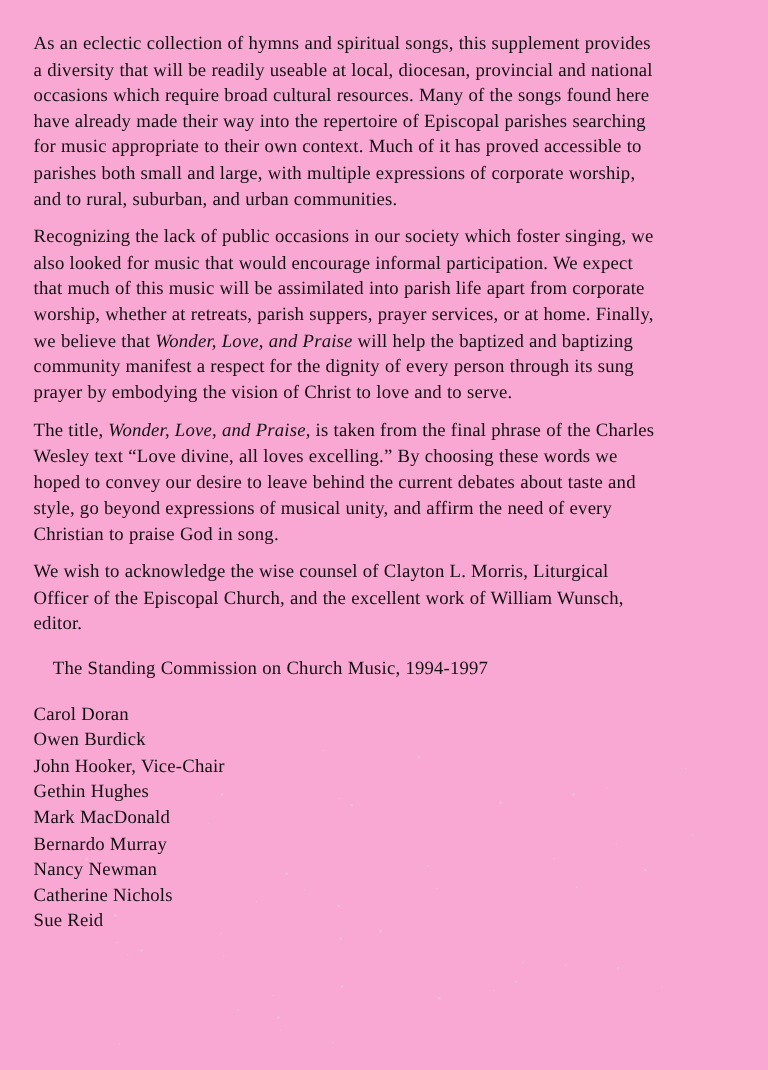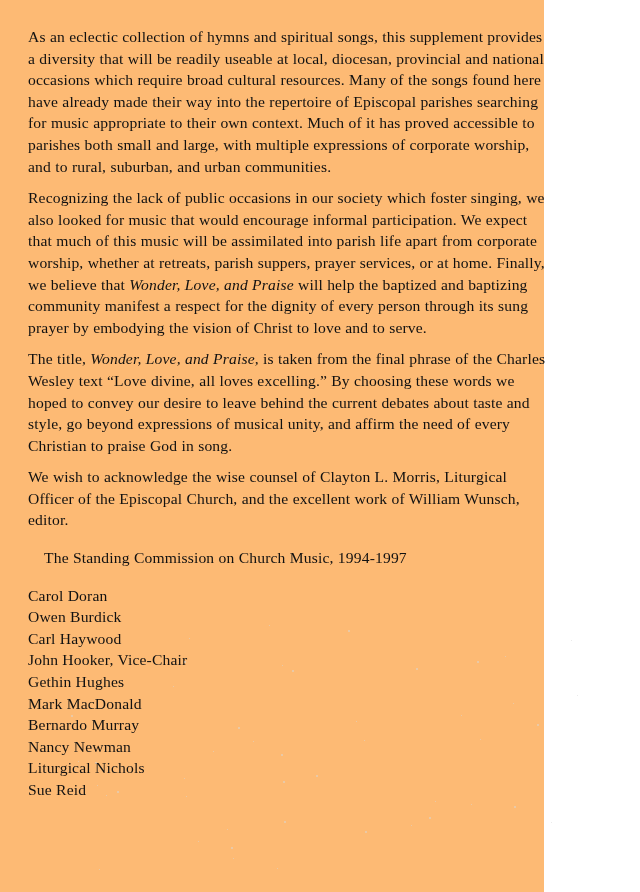--- a/index.html
+++ b/index.html
@@ -10,23 +10,23 @@
     width: 640px;
     height: 892px;
     background: #ffffff;
     font-family: "Liberation Serif", "DejaVu Serif", serif;
     color: #111111;
     overflow: hidden;
   }
 
   .page {
     position: relative;
-    width: 544px;
+    width: 640px;
     height: 892px;
-    background: #fdba74;
+    background: #f9a8d4;
     box-sizing: border-box;
     padding: 26px 94px 0 28px;
   }
 
   .body-text {
     font-size: 15.6px;
     line-height: 21.6px;
     text-align: left;
     letter-spacing: 0.01em;
     word-spacing: 0.012em;
@@ -96,27 +96,26 @@
 
     <p class="para wide"><span>The title, </span><em class="title-italic">Wonder, Love, and Praise,</em><span> is taken from the final phrase of  the Charles Wesley text “Love divine, all loves excelling.” By choosing these words we hoped to convey our desire to leave behind the current debates about taste and style, go beyond expressions of musical unity,  and affirm the need of every Christian to praise God in song.</span></p>
 
     <p class="para"><span>We wish to acknowledge the wise counsel of Clayton L. Morris, Liturgical Officer of the Episcopal Church, and the excellent work of  William Wunsch, editor.</span></p>
 
     <div class="roster">
       <p class="roster-heading">The Standing Commission on Church Music, 1994-1997</p>
       <ul class="roster-list">
         <li>Carol Doran</li>
         <li>Owen Burdick</li>
-        <li>Carl Haywood</li>
         <li>John Hooker, Vice-Chair</li>
         <li>Gethin Hughes</li>
         <li>Mark MacDonald</li>
         <li>Bernardo Murray</li>
         <li>Nancy Newman</li>
-        <li>Liturgical Nichols</li>
+        <li>Catherine Nichols</li>
         <li>Sue Reid</li>
       </ul>
     </div>
 
   </div>
 
   <div class="speckle-layer" aria-hidden="true">
       <span class="speckle" style="left: 173px; top: 86px; width: 1px; height: 1px;"></span>
       <span class="speckle" style="left: 238px; top: 127px; width: 2px; height: 2px;"></span>
       <span class="speckle" style="left: 316px; top: 175px; width: 2px; height: 2px;"></span>

